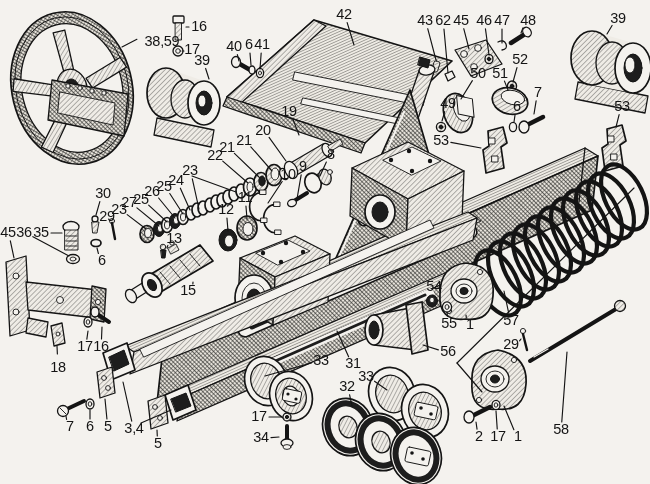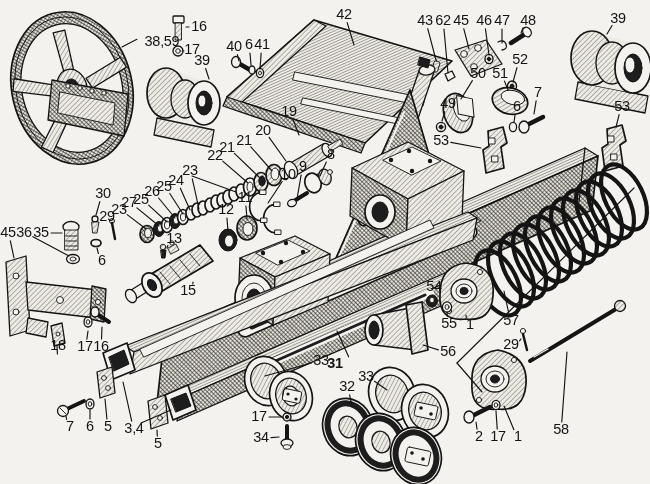--- a/index.html
+++ b/index.html
@@ -629,26 +629,26 @@
       <span class="part-label" style="left: 449px; top: 324px;">55</span>
       <span class="part-label" style="left: 470px; top: 325px;">1</span>
       <span class="part-label" style="left: 511px; top: 321px;">57</span>
       <span class="part-label" style="left: 448px; top: 352px;">56</span>
       <span class="part-label" style="left: 511px; top: 345px;">29</span>
       <span class="part-label" style="left: 479px; top: 437px;">2</span>
       <span class="part-label" style="left: 498px; top: 437px;">17</span>
       <span class="part-label" style="left: 518px; top: 437px;">1</span>
       <span class="part-label" style="left: 561px; top: 430px;">58</span>
       <span class="part-label" style="left: 321px; top: 361px;">33</span>
-      <span class="part-label" style="left: 335px; top: 364px; font-weight: bold;">31</span>
+      <span class="part-label" style="left: 353px; top: 364px;">31</span>
       <span class="part-label" style="left: 347px; top: 387px;">32</span>
       <span class="part-label" style="left: 366px; top: 377px;">33</span>
       <span class="part-label" style="left: 259px; top: 417px;">17</span>
       <span class="part-label" style="left: 261px; top: 438px;">34</span>
-      <span class="part-label" style="left: 58px; top: 346px;">18</span>
+      <span class="part-label" style="left: 58px; top: 368px;">18</span>
       <span class="part-label" style="left: 85px; top: 347px;">17</span>
       <span class="part-label" style="left: 101px; top: 347px;">16</span>
       <span class="part-label" style="left: 70px; top: 427px;">7</span>
       <span class="part-label" style="left: 90px; top: 427px;">6</span>
       <span class="part-label" style="left: 108px; top: 427px;">5</span>
       <span class="part-label" style="left: 134px; top: 429px;">3,4</span>
       <span class="part-label" style="left: 158px; top: 444px;">5</span>
     </div>
 
 </div>

